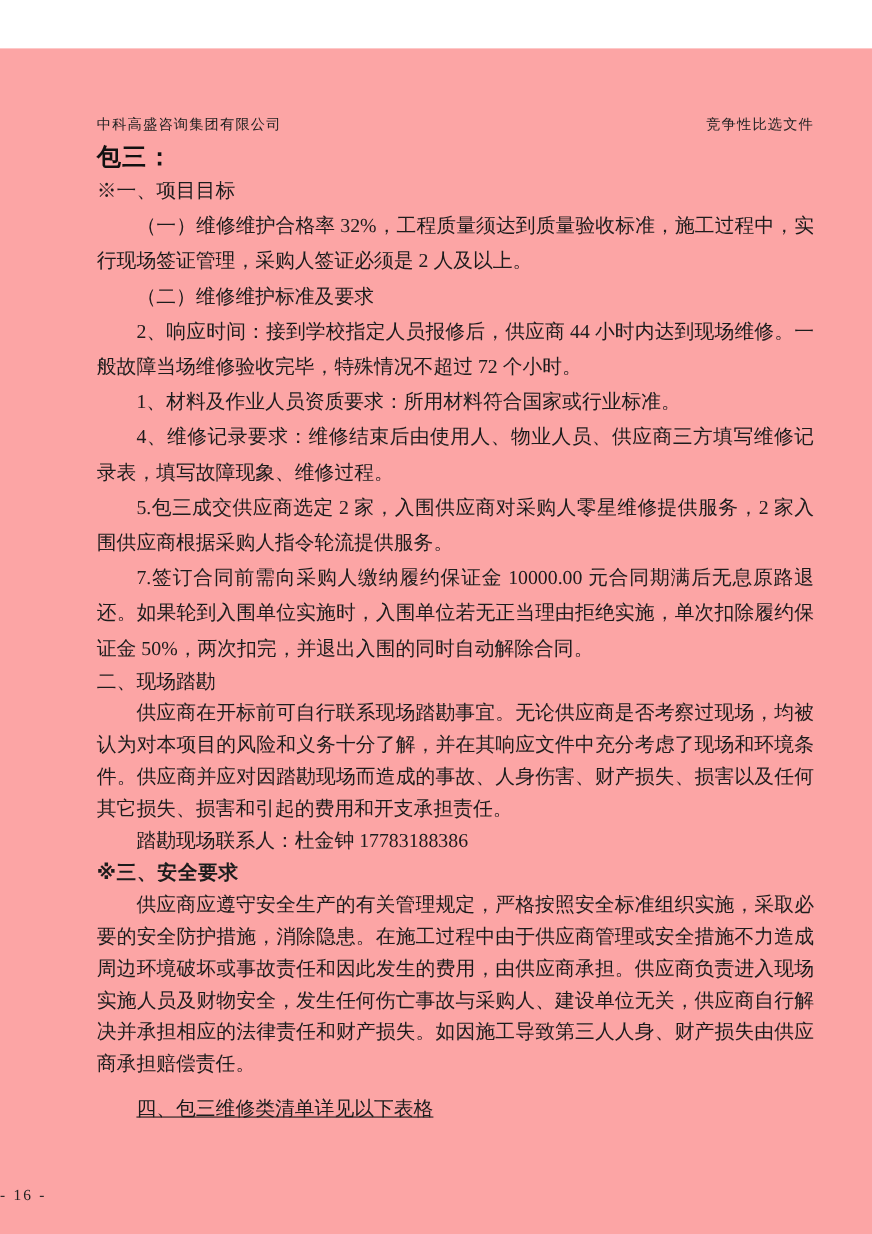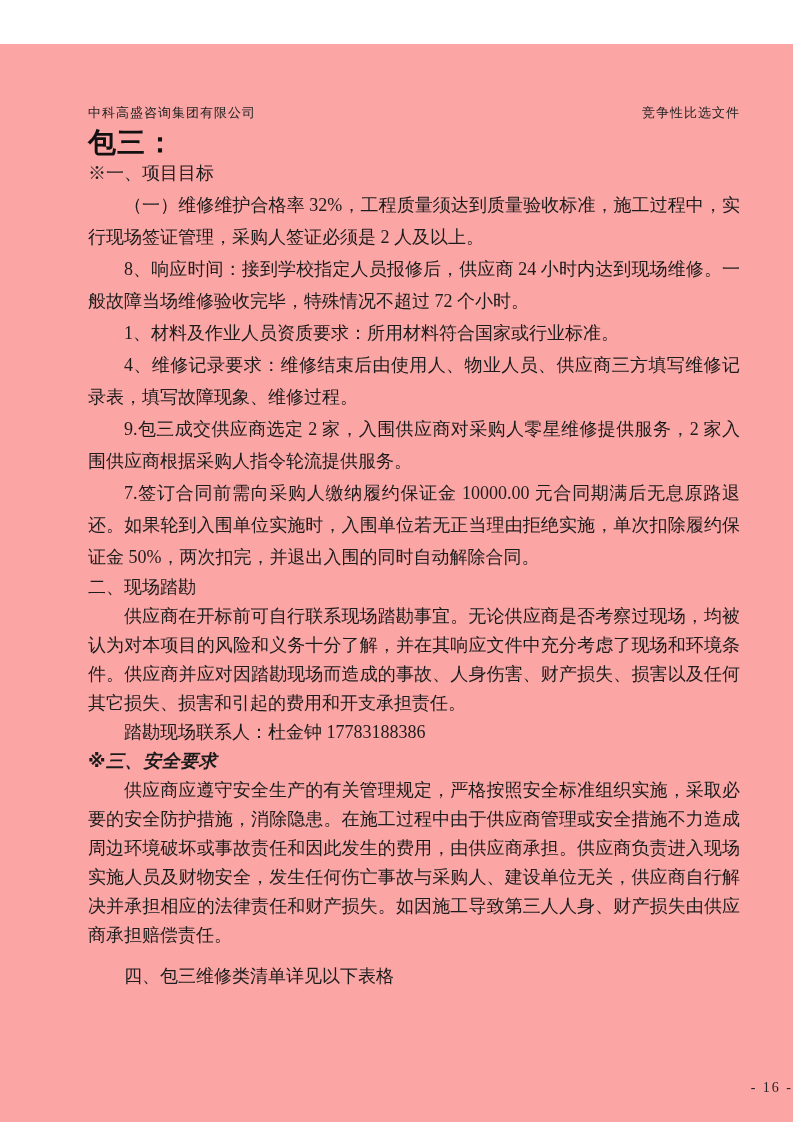--- a/index.html
+++ b/index.html
@@ -24,71 +24,71 @@
     justify-content: space-between;
     align-items: baseline;
     font-size: 13px;
     letter-spacing: 1px;
     color: #222222;
   }
   .doc-title {
     margin-top: 7px;
     font-family: "Liberation Sans", "DejaVu Sans", sans-serif;
     font-weight: 700;
-    font-size: 28px;
+    font-size: 22px;
     line-height: 28px;
     letter-spacing: 1px;
     color: #111111;
   }
   .sec {
     font-size: 18px;
     text-align: justify;
   }
   .sec-1 p { line-height: 32px; }
   .sec-2 p, .sec-3 p, .sec-4 p { line-height: 29px; }
   .indent { text-indent: 2em; }
   .heading-regular { text-indent: 0; }
   .heading-bold {
     text-indent: 0;
     font-family: "Liberation Sans", "DejaVu Sans", sans-serif;
     font-weight: 700;
     letter-spacing: 0.5px;
-    font-style: italic;
   }
-  .sec-4 { margin-top: 12px; }
+  .sec-4 { margin-top: 12px; text-decoration: underline; }
   .doc-footer {
     position: absolute;
     left: 0;
     right: 0;
     top: 1036px;
-    text-align: right;
+    text-align: left;
     font-size: 14px;
     letter-spacing: 2px;
     color: #222222;
   }
 </style>
 </head>
 <body>
 
 <div class="page">
 
   <div class="doc-header">
     <span>中科高盛咨询集团有限公司</span>
     <span>竞争性比选文件</span>
   </div>
 
   <div class="doc-title">包三：</div>
 
   <div class="sec sec-1">
     <p class="heading-regular">※一、项目目标</p>
     <p class="indent">（一）维修维护合格率 32%，工程质量须达到质量验收标准，施工过程中，实行现场签证管理，采购人签证必须是 2 人及以上。</p>
-    <p class="indent">8、响应时间：接到学校指定人员报修后，供应商 24 小时内达到现场维修。一般故障当场维修验收完毕，特殊情况不超过 72 个小时。</p>
+    <p class="indent">（二）维修维护标准及要求</p>
+    <p class="indent">2、响应时间：接到学校指定人员报修后，供应商 44 小时内达到现场维修。一般故障当场维修验收完毕，特殊情况不超过 72 个小时。</p>
     <p class="indent">1、材料及作业人员资质要求：所用材料符合国家或行业标准。</p>
     <p class="indent">4、维修记录要求：维修结束后由使用人、物业人员、供应商三方填写维修记录表，填写故障现象、维修过程。</p>
-    <p class="indent">9.包三成交供应商选定 2 家，入围供应商对采购人零星维修提供服务，2 家入围供应商根据采购人指令轮流提供服务。</p>
+    <p class="indent">5.包三成交供应商选定 2 家，入围供应商对采购人零星维修提供服务，2 家入围供应商根据采购人指令轮流提供服务。</p>
     <p class="indent">7.签订合同前需向采购人缴纳履约保证金 10000.00 元合同期满后无息原路退还。如果轮到入围单位实施时，入围单位若无正当理由拒绝实施，单次扣除履约保证金 50%，两次扣完，并退出入围的同时自动解除合同。</p>
   </div>
 
   <div class="sec sec-2">
     <p class="heading-regular">二、现场踏勘</p>
     <p class="indent">供应商在开标前可自行联系现场踏勘事宜。无论供应商是否考察过现场，均被认为对本项目的风险和义务十分了解，并在其响应文件中充分考虑了现场和环境条件。供应商并应对因踏勘现场而造成的事故、人身伤害、财产损失、损害以及任何其它损失、损害和引起的费用和开支承担责任。</p>
     <p class="indent">踏勘现场联系人：杜金钟 17783188386</p>
   </div>
 
   <div class="sec sec-3">

